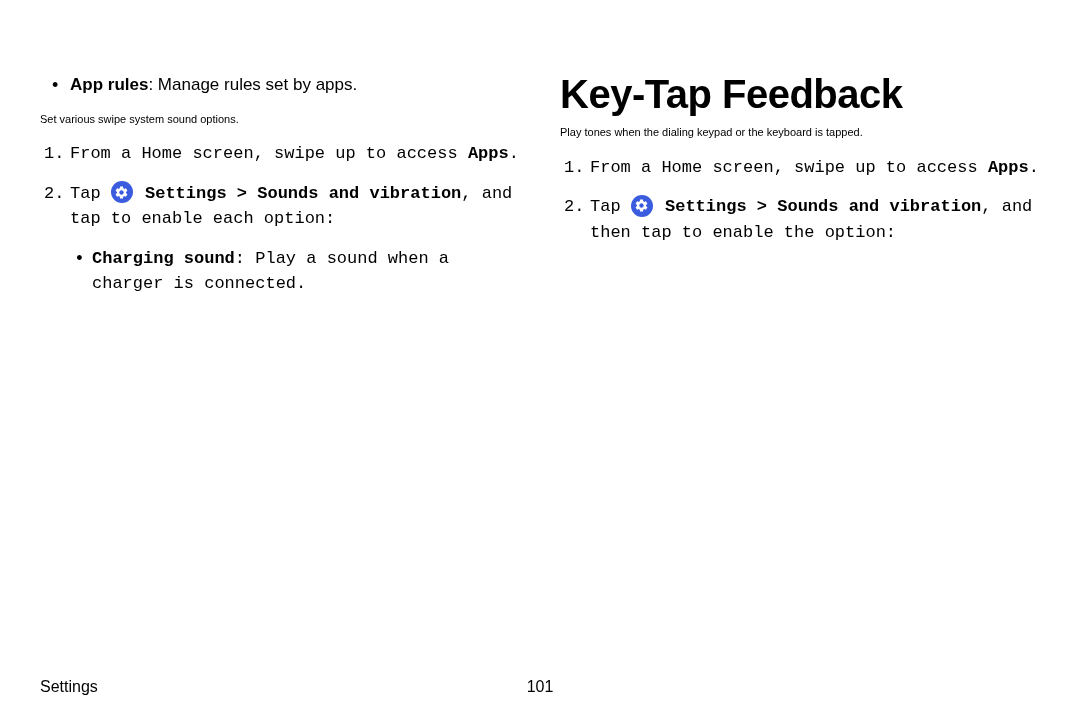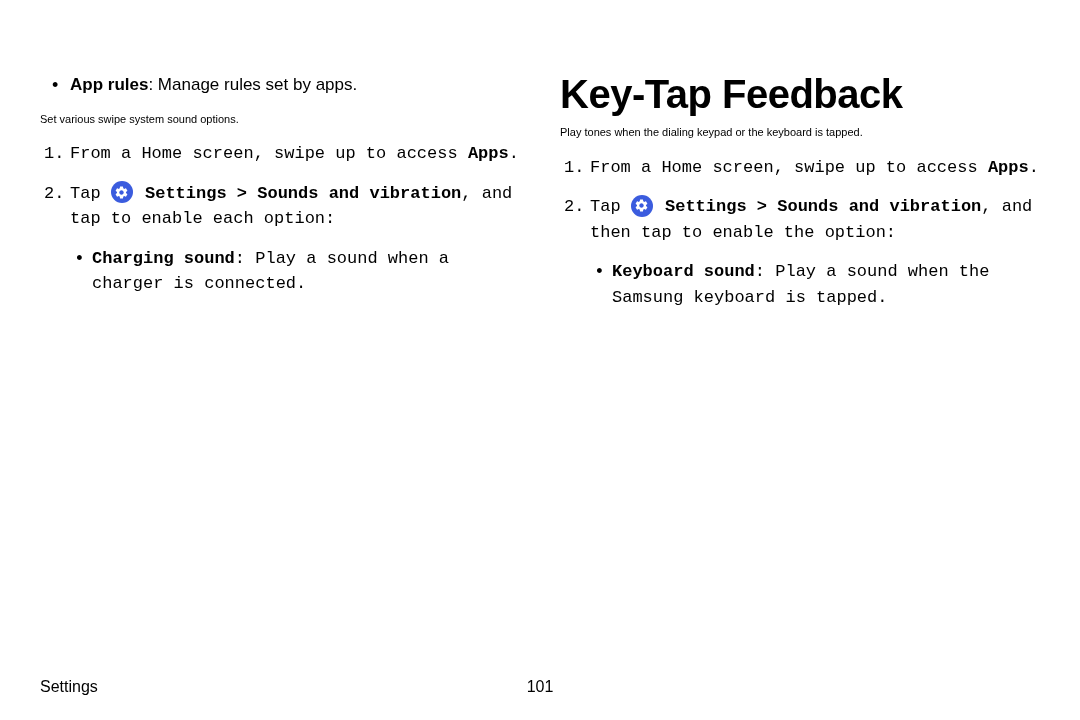--- a/index.html
+++ b/index.html
@@ -166,25 +166,20 @@
       <li>
         <span>From a Home screen, swipe up to access </span><span class="bold">Apps</span><span>.</span>
       </li>
       <li>
         <span>Tap </span><span class="settings-icon">
             <svg viewBox="0 0 24 24">
               <path d="M19.14,12.94c0.04-0.3,0.06-0.61,0.06-0.94c0-0.32-0.02-0.64-0.07-0.94l2.03-1.58c0.18-0.14,0.23-0.41,0.12-0.61 l-1.92-3.32c-0.12-0.22-0.37-0.29-0.59-0.22l-2.39,0.96c-0.5-0.38-1.03-0.7-1.62-0.94L14.4,2.81c-0.04-0.24-0.24-0.41-0.48-0.41 h-3.84c-0.24,0-0.43,0.17-0.47,0.41L9.25,5.35C8.66,5.59,8.12,5.92,7.63,6.29L5.24,5.33c-0.22-0.08-0.47,0-0.59,0.22L2.74,8.87 C2.62,9.08,2.66,9.34,2.86,9.48l2.03,1.58C4.84,11.36,4.8,11.69,4.8,12s0.02,0.64,0.07,0.94l-2.03,1.58 c-0.18,0.14-0.23,0.41-0.12,0.61l1.92,3.32c0.12,0.22,0.37,0.29,0.59,0.22l2.39-0.96c0.5,0.38,1.03,0.7,1.62,0.94l0.36,2.54 c0.05,0.24,0.24,0.41,0.48,0.41h3.84c0.24,0,0.44-0.17,0.47-0.41l0.36-2.54c0.59-0.24,1.13-0.56,1.62-0.94l2.39,0.96 c0.22,0.08,0.47,0,0.59-0.22l1.92-3.32c0.12-0.22,0.07-0.47-0.12-0.61L19.14,12.94z M12,15.6c-1.98,0-3.6-1.62-3.6-3.6 s1.62-3.6,3.6-3.6s3.6,1.62,3.6,3.6S13.98,15.6,12,15.6z"></path>
             </svg>
           </span>
         <span class="bold">Settings</span><span class="bold"> &gt; </span><span class="bold">Sounds and vibration</span><span>, and then tap to enable the option:</span>
-        <ul class="nested-bullets">
-          <li>
-            <span class="bold">Keyboard sound</span><span>: Play a sound when the Samsung keyboard is tapped.</span>
-          </li>
-        </ul>
       </li>
     </ol>
   </div>
 
 </div>
 
 <div class="footer">
   <span>Settings</span>
   <span class="page-num">101</span>
 </div>

